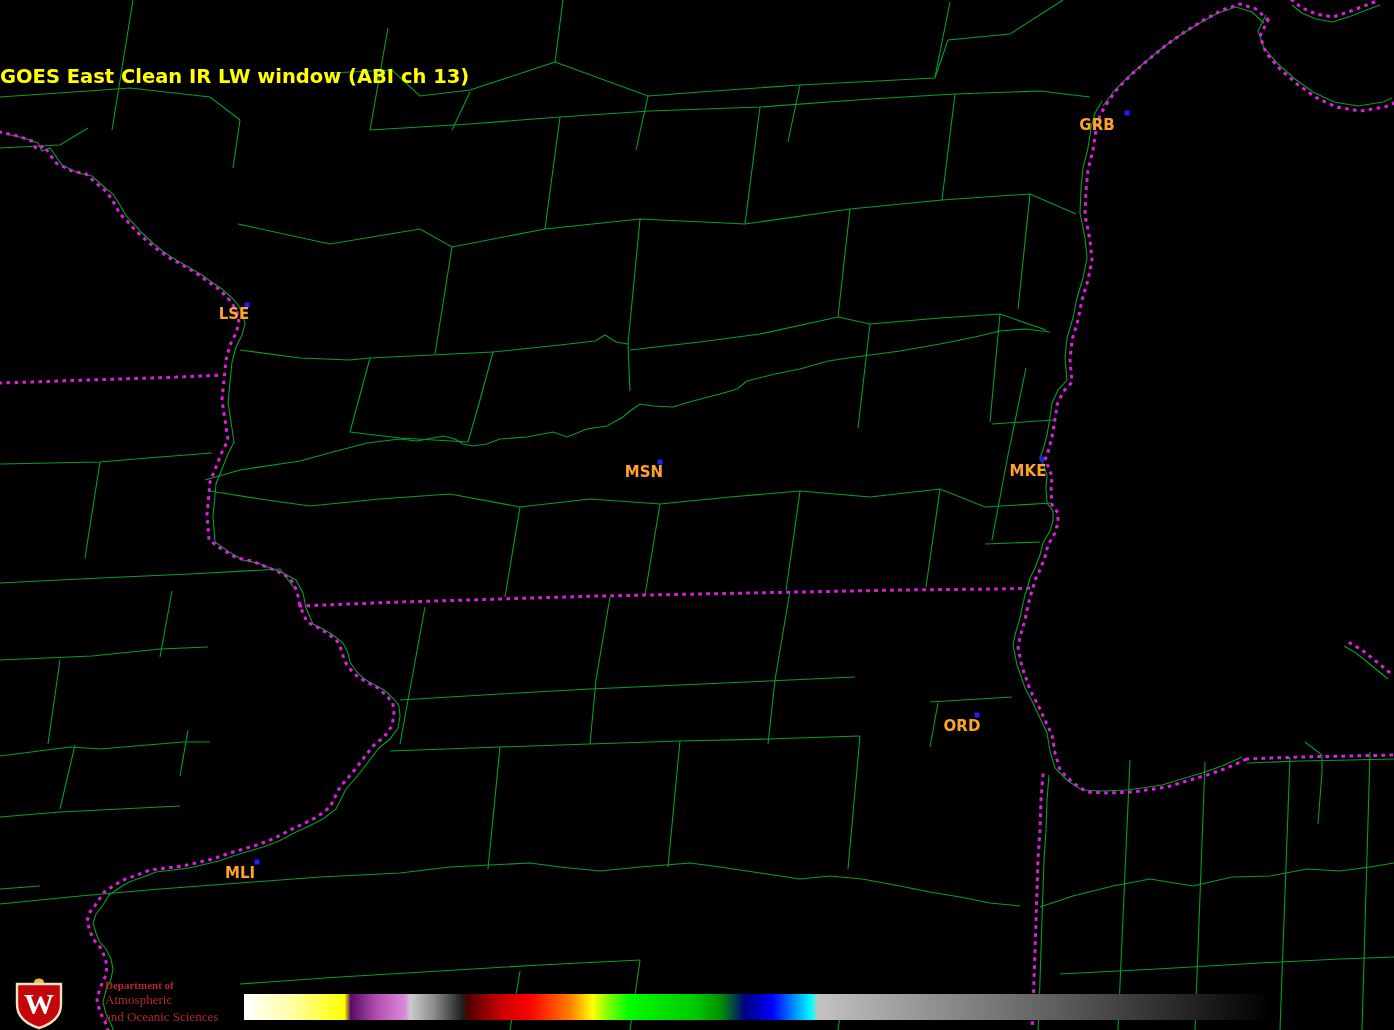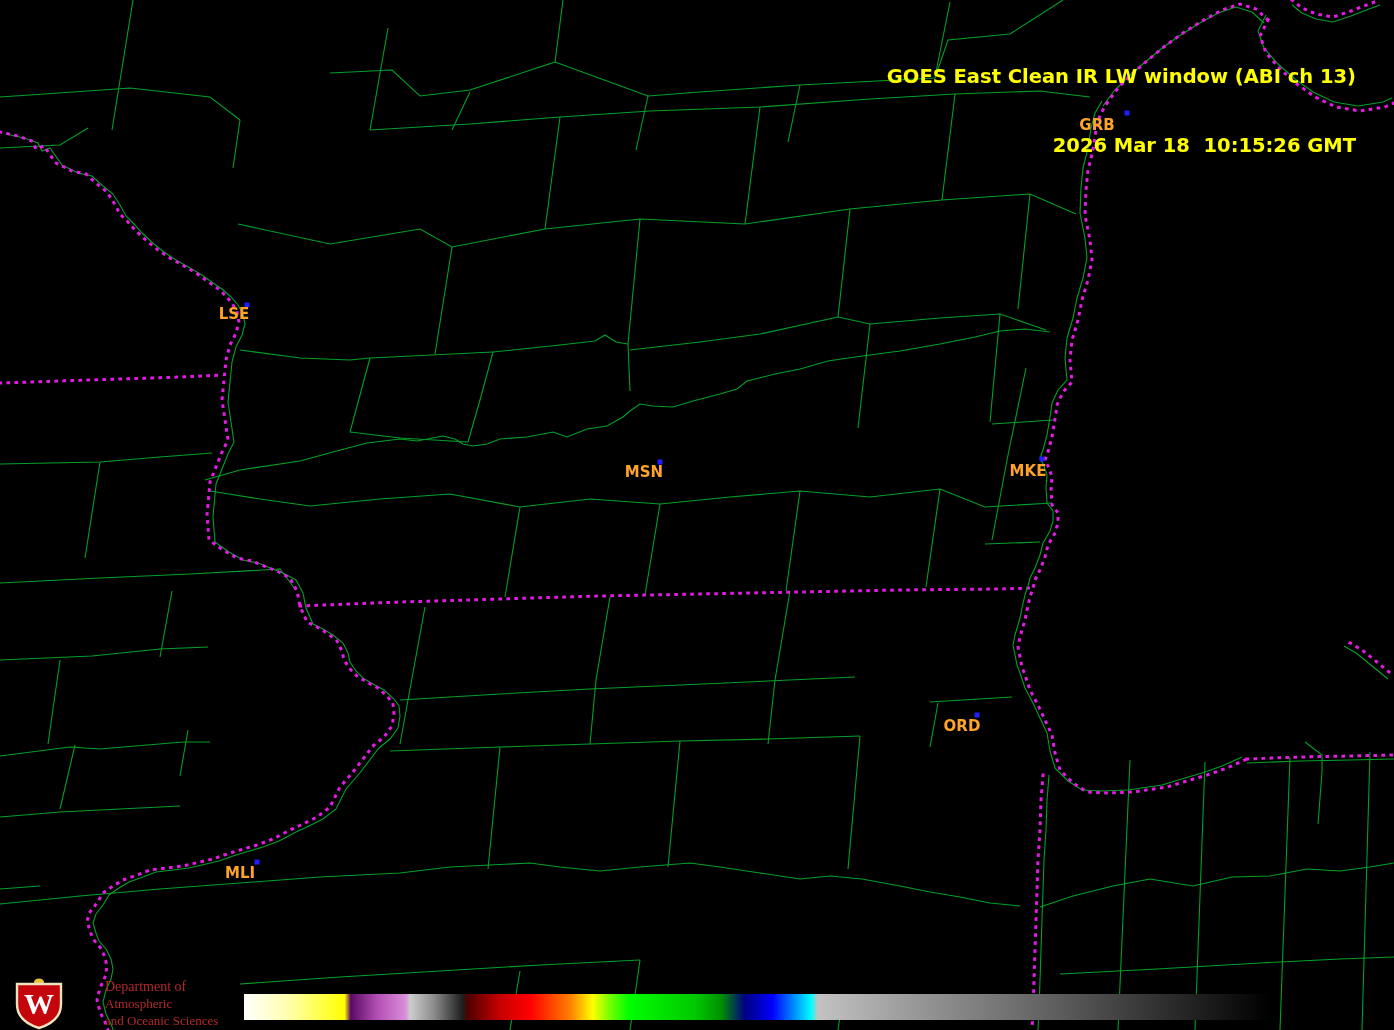--- a/index.html
+++ b/index.html
@@ -2,28 +2,28 @@
 <html><head>
 <meta charset="utf-8">
 <style>
   html,body{margin:0;padding:0;background:#000;}
   .stage{position:relative;width:1394px;height:1030px;background:#000;overflow:hidden;
          font-family:"DejaVu Sans",sans-serif;}
   #map-svg{position:absolute;left:0;top:0;width:1394px;height:1030px;}
   .county{fill:none;stroke:#00a028;stroke-width:1.1;}
   .border{fill:none;stroke:#e61ae6;stroke-width:3;stroke-dasharray:0.6 7.4;stroke-linecap:square;}
   .city-label{fill:#ffa428;font-family:"DejaVu Sans",sans-serif;font-size:15px;font-weight:bold;text-anchor:middle;}
-  .title{position:absolute;left:0;top:19px;width:1320px;text-align:right;
+  .title{position:absolute;left:0;top:19px;width:1320px;text-align:left;
          color:#ffff00;font-weight:bold;font-size:19.5px;line-height:23px;
-         font-family:"DejaVu Sans",sans-serif;white-space:pre;padding-left:36px;}
+         font-family:"DejaVu Sans",sans-serif;white-space:pre;}
   .colorbar{position:absolute;left:244px;top:994px;width:1026px;height:26px;}
   .logo{position:absolute;left:8px;top:977px;width:330px;height:53px;color:#b3282d;}
   .logo .crest{position:absolute;left:2px;top:1px;}
   .logo .text{position:absolute;left:97px;top:2px;font-family:"Liberation Serif",serif;}
-  .logo .dept{font-size:14px;font-weight:normal;}
+  .logo .dept{font-size:11px;font-weight:bold;}
   .logo .big{font-size:13px;line-height:17px;}
 </style>
 </head>
 <body>
 
 <div class="stage">
 
   <svg id="map-svg" xmlns="http://www.w3.org/2000/svg" viewBox="0 0 1394 1030">
       <polyline points="0,97 88,91 130,88 210,97 240,120" class="county"></polyline>
       <polyline points="133,0 112,130" class="county"></polyline>
@@ -126,21 +126,20 @@
       <rect x="1039.5" y="456.5" width="5" height="5" fill="#1e1eff"></rect>
       <text x="1028" y="476" class="city-label">MKE</text>
       <rect x="974.5" y="712.5" width="5" height="5" fill="#1e1eff"></rect>
       <text x="962" y="731" class="city-label">ORD</text>
       <rect x="254.5" y="859.5" width="5" height="5" fill="#1e1eff"></rect>
       <text x="240" y="878" class="city-label">MLI</text>
     </svg>
 
   <div class="title">
     <div>GOES East Clean IR LW window (ABI ch 13)</div>
-    <div>2026 Mar 18  10:15:26 GMT</div>
   </div>
 
   <div class="colorbar" id="colorbar" style="background: linear-gradient(to right, rgb(255, 255, 255) 0%, rgb(255, 255, 168) 4.5%, rgb(255, 255, 0) 9.8%, rgb(90, 10, 100) 10.4%, rgb(180, 79, 180) 13%, rgb(217, 140, 217) 15.7%, rgb(204, 204, 204) 16.2%, rgb(140, 140, 140) 18.5%, rgb(30, 30, 30) 21.3%, rgb(80, 0, 0) 21.8%, rgb(200, 0, 0) 25%, rgb(255, 0, 0) 27.9%, rgb(255, 128, 0) 31.8%, rgb(255, 255, 0) 34%, rgb(128, 255, 0) 35.5%, rgb(0, 255, 0) 37.5%, rgb(0, 200, 0) 44%, rgb(0, 144, 0) 46.5%, rgb(0, 0, 130) 48.8%, rgb(0, 0, 255) 51.5%, rgb(0, 100, 255) 53%, rgb(0, 255, 255) 55.3%, rgb(195, 195, 195) 55.9%, rgb(154, 154, 154) 65%, rgb(90, 90, 90) 80%, rgb(0, 0, 0) 100%);"></div>
 
   <div class="logo">
     <svg class="crest" width="58" height="52" viewBox="0 0 58 52">
       <ellipse cx="29" cy="4" rx="5" ry="3.5" fill="#e8c23a"></ellipse>
       <path d="M7,6 h44 v20 c0,13 -9,20 -22,24 c-13,-4 -22,-11 -22,-24 z" fill="#c5050c" stroke="#efe3c0" stroke-width="2.4"></path>
       <text x="29" y="36" text-anchor="middle" fill="#ffffff" font-family="Liberation Serif,serif" font-weight="bold" font-size="30">W</text>
     </svg>

